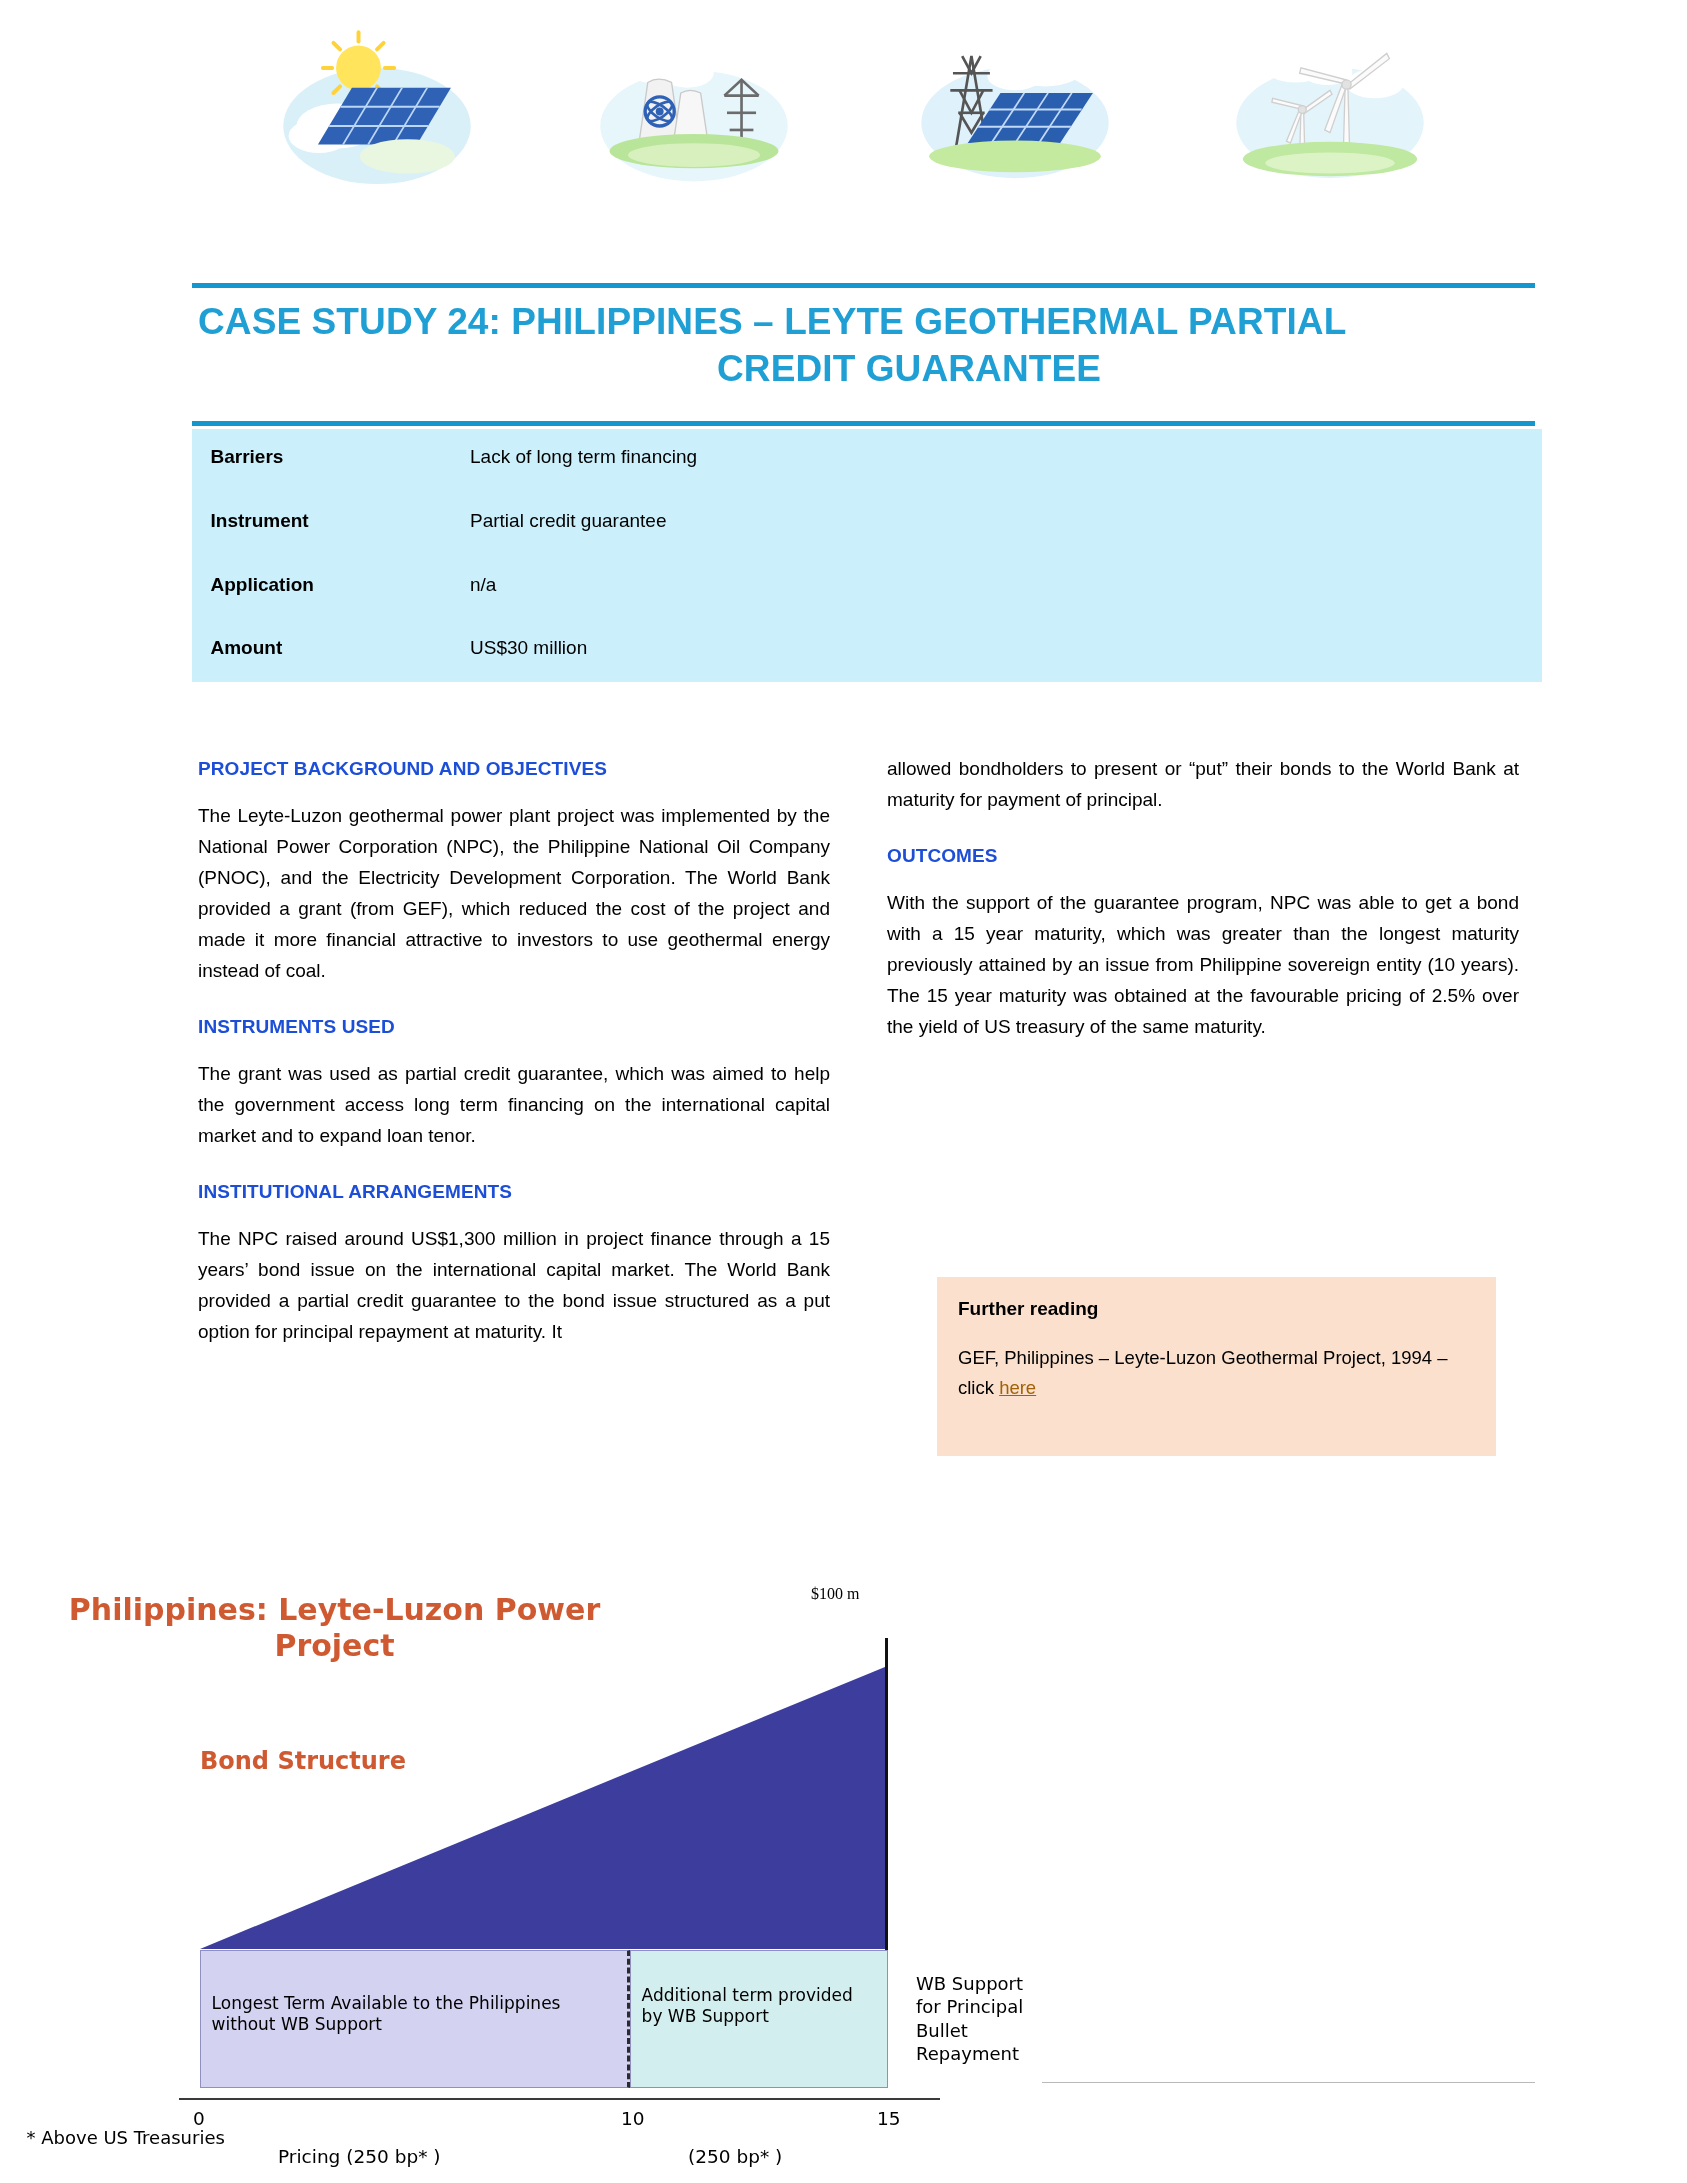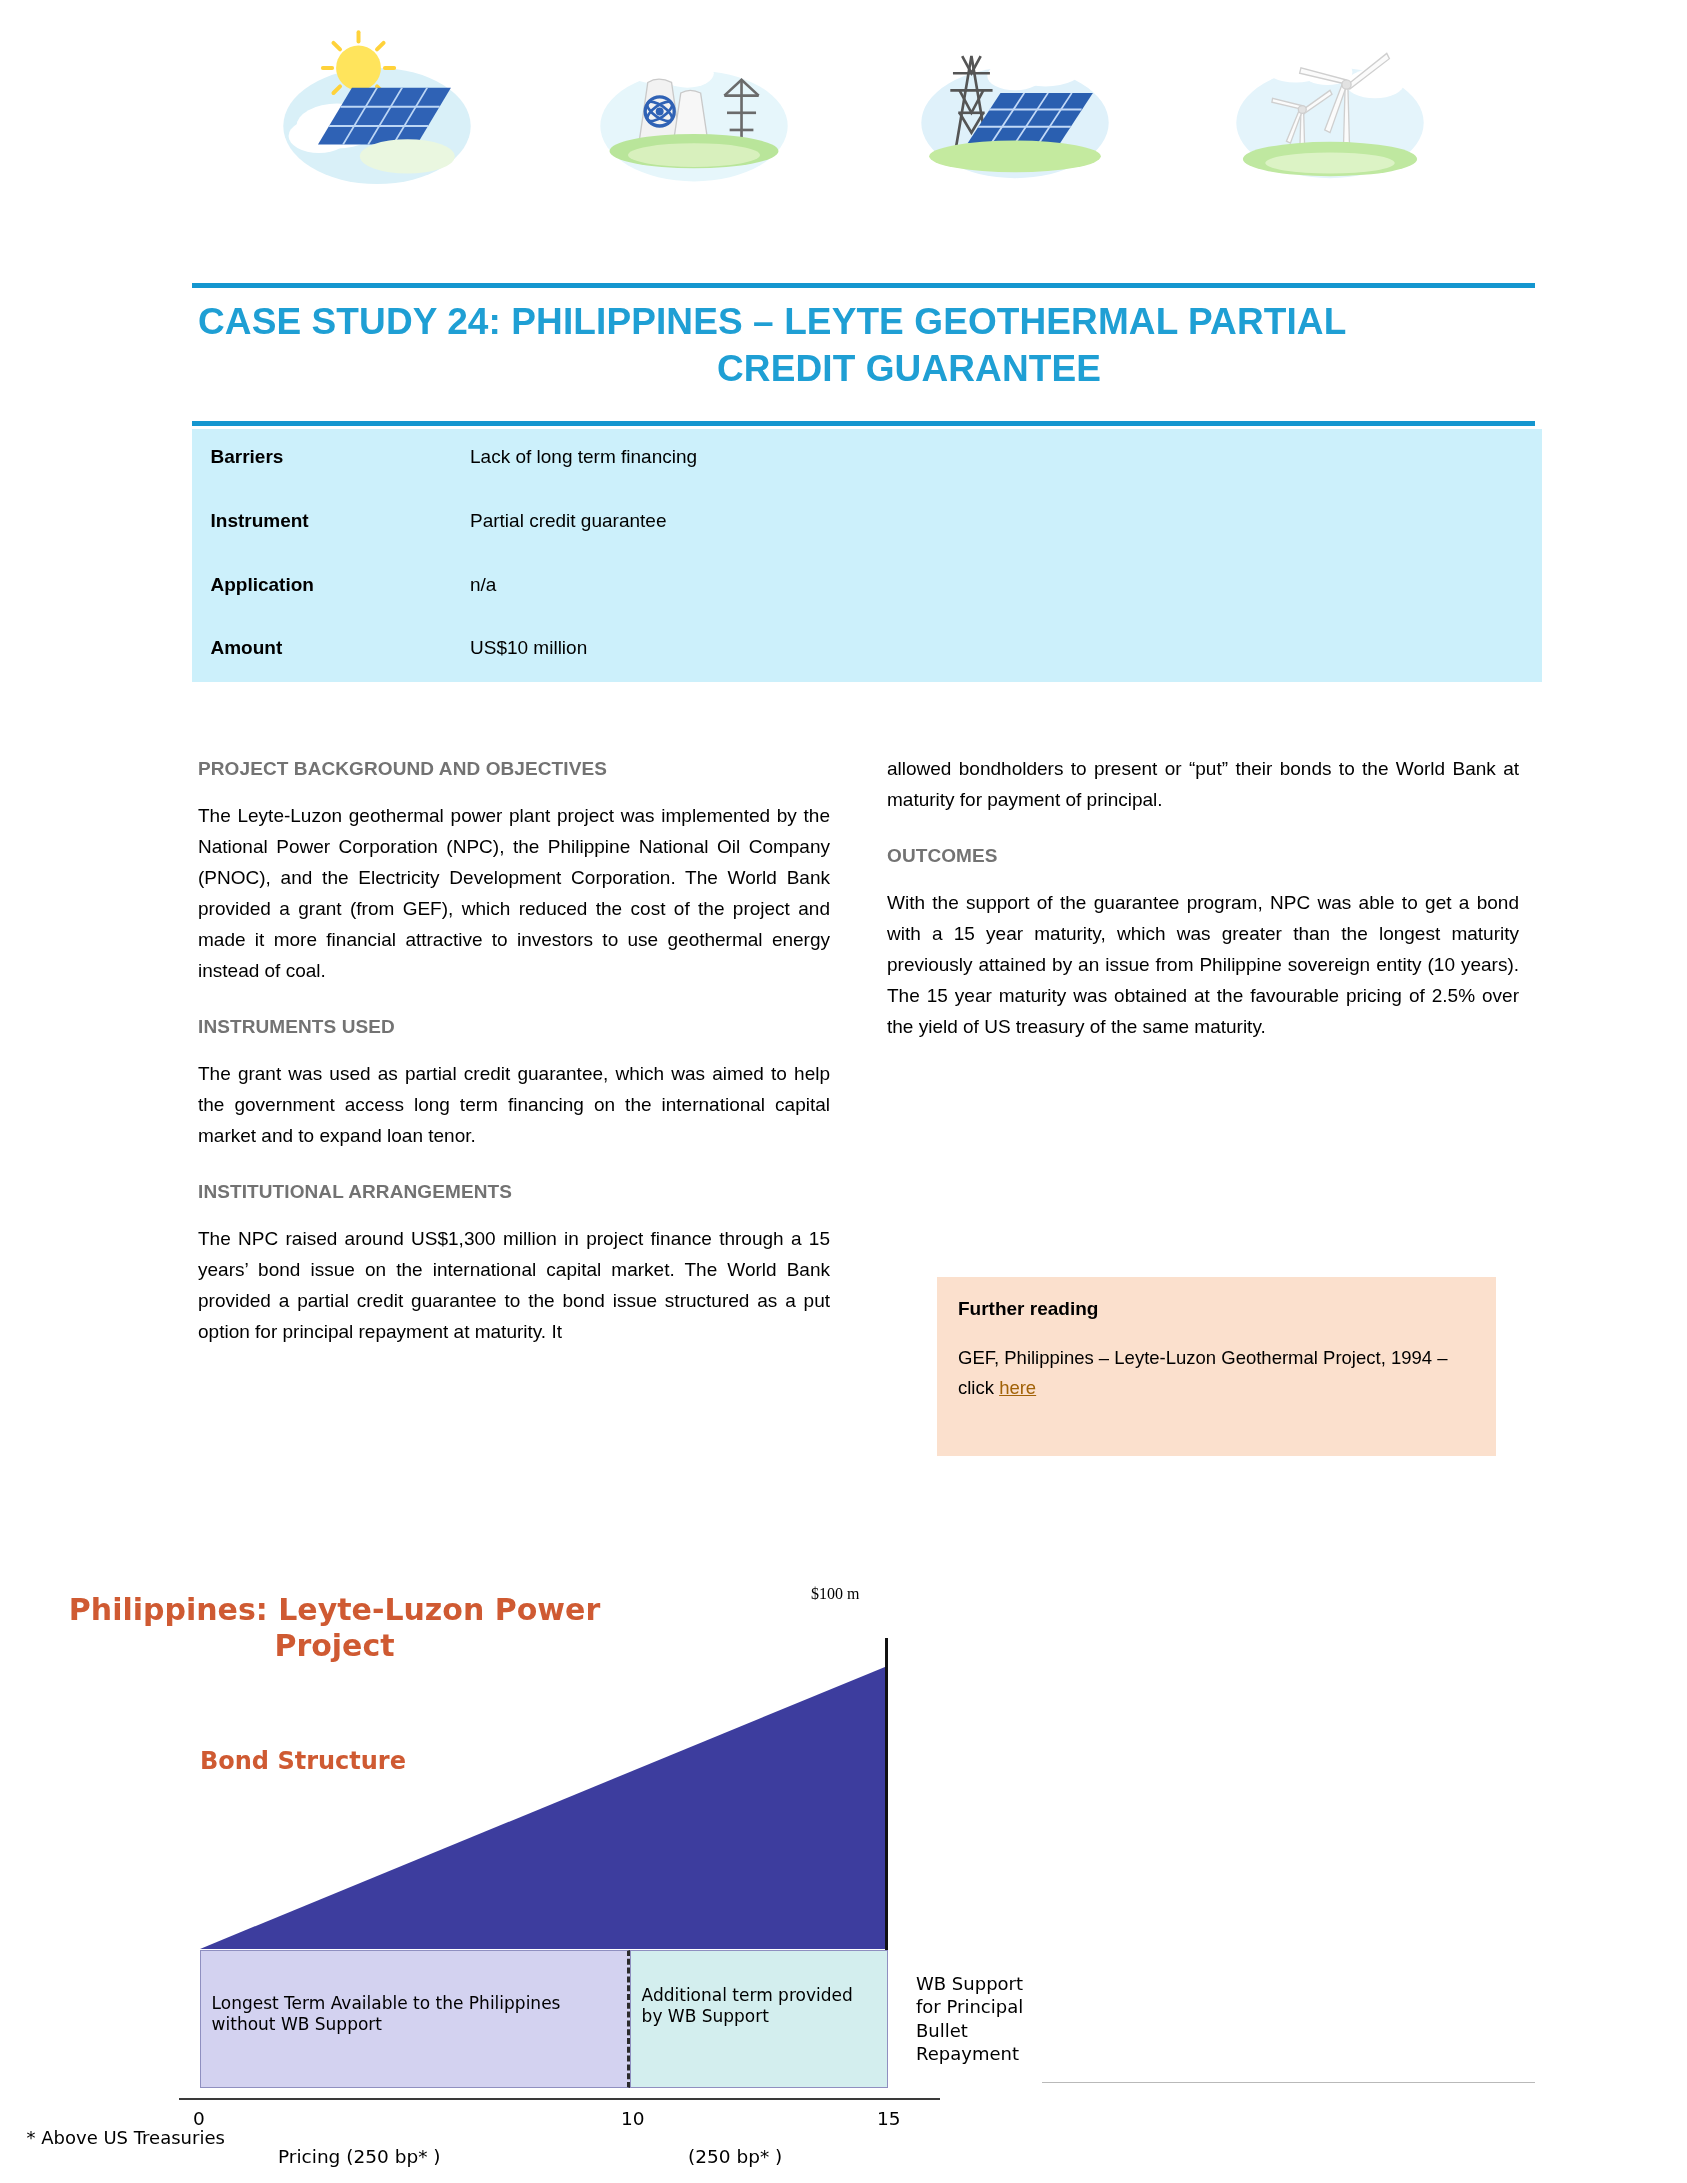--- a/index.html
+++ b/index.html
@@ -99,21 +99,21 @@
   .col {
     position: absolute;
     width: 632px;
     font-size: 19px;
     line-height: 1.63;
   }
   #col-left  { left: 198px; top: 754px; }
   #col-right { left: 887px; top: 754px; }
 
   h2.section {
-    color: #737373;
+    color: #1d4ed8;
     font-size: 19px;
     font-weight: bold;
     margin: 0 0 16px 0;
     letter-spacing: 0.1px;
   }
   p.body {
     margin: 0 0 25px 0;
     text-align: justify;
     text-justify: inter-word;
   }
@@ -393,21 +393,21 @@
     <div class="info-row" style="top:64px;">
       <div class="info-label">Instrument</div>
       <div class="info-value">Partial credit guarantee</div>
     </div>
     <div class="info-row" style="top:128px;">
       <div class="info-label">Application</div>
       <div class="info-value">n/a</div>
     </div>
     <div class="info-row" style="top:191px;">
       <div class="info-label">Amount</div>
-      <div class="info-value">US$10 million</div>
+      <div class="info-value">US$30 million</div>
     </div>
   </div>
 
   <div class="col" id="col-left">
     <h2 class="section">PROJECT BACKGROUND AND OBJECTIVES</h2>
     <p class="body">The Leyte-Luzon geothermal power plant project was implemented by the National Power Corporation (NPC), the Philippine National Oil Company (PNOC), and the Electricity Development Corporation.  The World Bank provided a grant (from GEF), which reduced the cost of the project and made it more financial attractive to investors to use geothermal energy instead of coal.</p>
     <h2 class="section">INSTRUMENTS USED</h2>
     <p class="body">The grant was used as partial credit guarantee, which was aimed to help the government access long term financing on the international capital market and to expand loan tenor.</p>
     <h2 class="section">INSTITUTIONAL ARRANGEMENTS</h2>
     <p class="body last">The NPC raised around US$1,300 million in project finance through a 15 years’ bond issue on the international capital market. The World Bank provided a partial credit guarantee to the bond issue structured as a put option for principal repayment at maturity. It</p>

